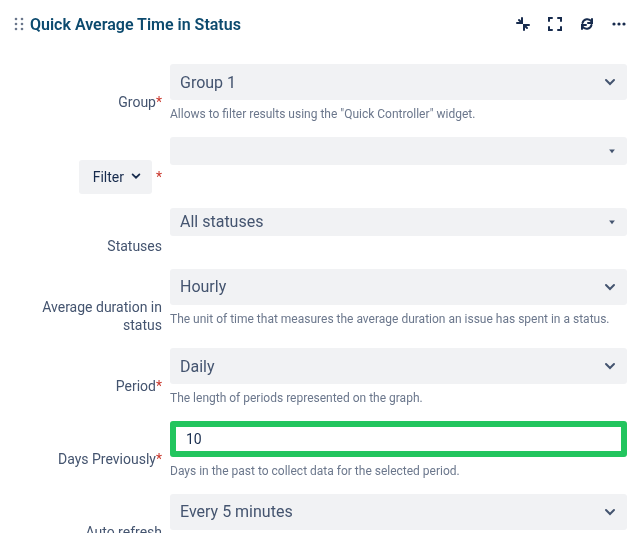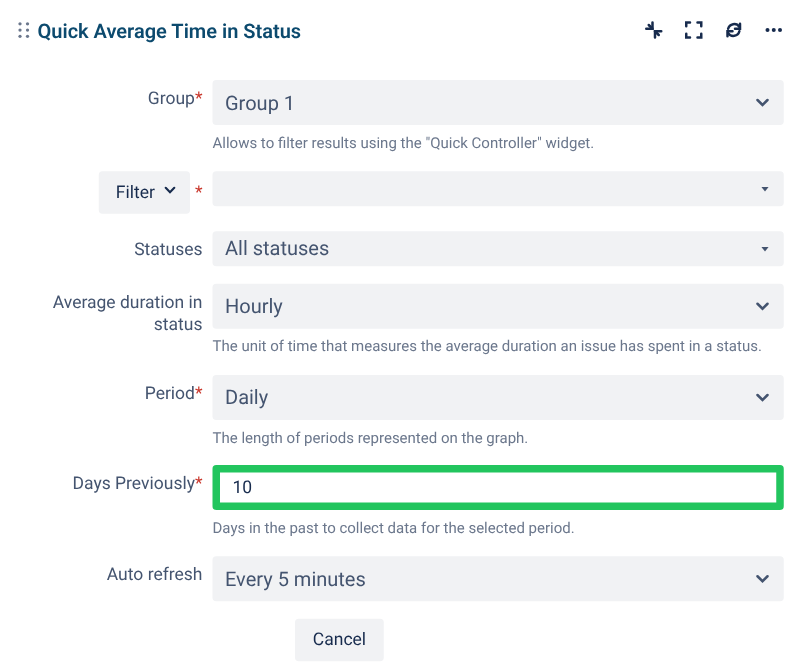--- a/index.html
+++ b/index.html
@@ -57,20 +57,21 @@
     .row:last-of-type { margin-bottom: 16px; }
     .label-col {
       width: 156px;
       flex: 0 0 156px;
       text-align: right;
       padding-right: 8px;
       padding-top: 6px;
       color: #44546F;
       font-size: 14px;
       line-height: 1.3;
+      margin-top: 23px;
     }
     .req { color: #C9372C; }
     .field-col {
       flex: 1;
     }
     .select {
       width: 100%;
       height: 36px;
       background: #F1F2F4;
       border: none;

